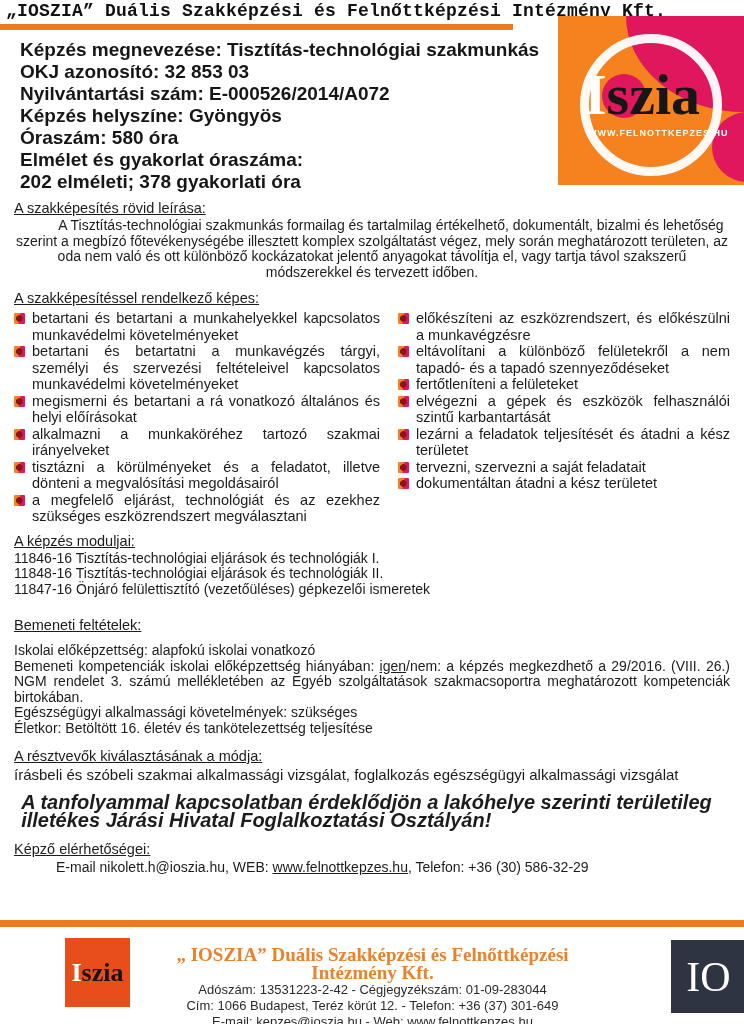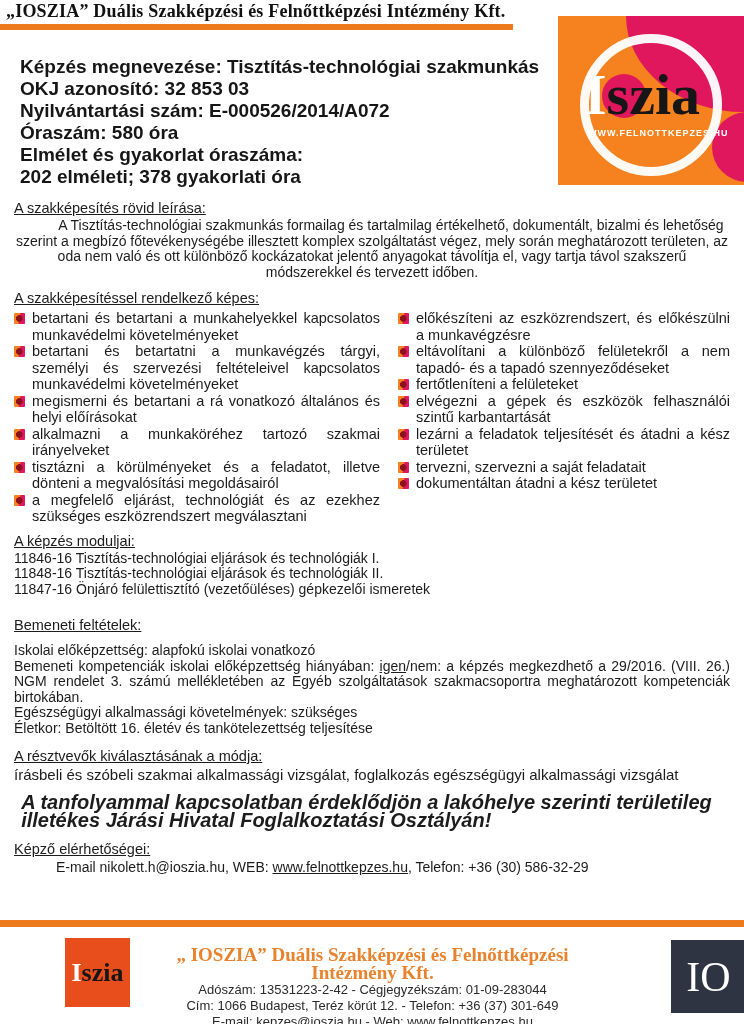--- a/index.html
+++ b/index.html
@@ -1,35 +1,35 @@
 <!DOCTYPE html>
 <html lang="hu"><head>
 <meta charset="utf-8">
 <style>
   html,body{margin:0;padding:0;}
   body{width:744px;height:1024px;background:#fff;font-family:"Liberation Sans",sans-serif;color:#1c1c1c;}
   .page{position:relative;width:744px;height:1024px;overflow:hidden;background:#fff;}
 
   
-  .header-title{position:absolute;top:1px;left:6px;font-family:Liberation Serif, serif;font-size:18px;font-weight:600;letter-spacing:.2px;color:#111;}
+  .header-title{position:absolute;top:1px;left:6px;font-family:Liberation Mono, monospace;font-size:18px;font-weight:600;letter-spacing:.2px;color:#111;}
   .header-rule{position:absolute;top:24px;left:0;width:513px;height:6px;background:#ee7a1e;}
 
   
   .logo{position:absolute;top:16px;right:0;width:186px;height:169px;background:#f5821f;overflow:hidden;}
   .logo-magenta-top{position:absolute;top:0;right:0;width:118px;height:96px;background:#e0175c;border-bottom-left-radius:100% 100%;}
   .logo-magenta-side{position:absolute;top:96px;right:-28px;width:60px;height:70px;background:#e0175c;border-top-left-radius:70% 60%;border-bottom-left-radius:70% 60%;}
   .logo-ring{position:absolute;top:18px;left:22px;width:142px;height:142px;border:9px solid #fff;border-radius:50%;box-sizing:border-box;opacity:.95;}
   .logo-dot{position:absolute;top:58px;left:44px;width:44px;height:44px;background:#e0175c;border-radius:50%;}
   .logo-text{position:absolute;top:50px;left:26px;font-family:"Liberation Serif",serif;font-weight:bold;font-size:58px;line-height:58px;white-space:nowrap;}
   .logo-text .li{color:#fff;}
   .logo-text .lrest{color:#161616;}
   .logo-url{position:absolute;top:112px;left:30px;font-size:9px;font-weight:bold;letter-spacing:1px;color:#fff;}
 
   
-  .title-block{position:absolute;top:56px;left:20px;width:545px;font-size:19px;font-weight:bold;line-height:22px;color:#161616;}
+  .title-block{position:absolute;top:39px;left:20px;width:545px;font-size:19px;font-weight:bold;line-height:22px;color:#161616;}
 
   
   .content{position:absolute;top:200px;left:14px;width:716px;}
   .sec-heading{font-size:14.5px;text-decoration:underline;margin:0 0 2px 0;}
   .desc-para{margin:0;font-size:14px;line-height:15.5px;text-indent:38px;text-align:center;}
   .comp-heading{margin-top:10px;margin-bottom:4px;}
   .columns{display:flex;gap:18px;}
   .col-left{width:366px;}
   .col-right{flex:1;}
   .comp-item{display:flex;gap:7px;font-size:14.5px;line-height:16.5px;text-align:justify;}
@@ -74,20 +74,21 @@
     <div class="logo-ring"></div>
     <div class="logo-dot"></div>
     <div class="logo-text"><span class="li">I</span><span class="lrest">szia</span></div>
     <div class="logo-url">WWW.FELNOTTKEPZES.HU</div>
   </div>
 
   <div class="title-block">
     <div>Képzés megnevezése: Tisztítás-technológiai szakmunkás</div>
     <div>OKJ azonosító: 32 853 03</div>
     <div>Nyilvántartási szám: E-000526/2014/A072</div>
+    <div>Képzés helyszíne: Gyöngyös</div>
     <div>Óraszám: 580 óra</div>
     <div>Elmélet és gyakorlat óraszáma:</div>
     <div> 202 elméleti; 378 gyakorlati óra</div>
   </div>
 
   <div class="content">
 
     <div class="sec-heading">A szakképesítés rövid leírása:</div>
     <p class="desc-para">A Tisztítás-technológiai szakmunkás formailag és tartalmilag értékelhető, dokumentált, bizalmi és lehetőség szerint a megbízó főtevékenységébe illesztett komplex szolgáltatást végez, mely során meghatározott területen, az oda nem való és ott különböző kockázatokat jelentő anyagokat távolítja el, vagy tartja távol szakszerű módszerekkel és tervezett időben.</p>
 

